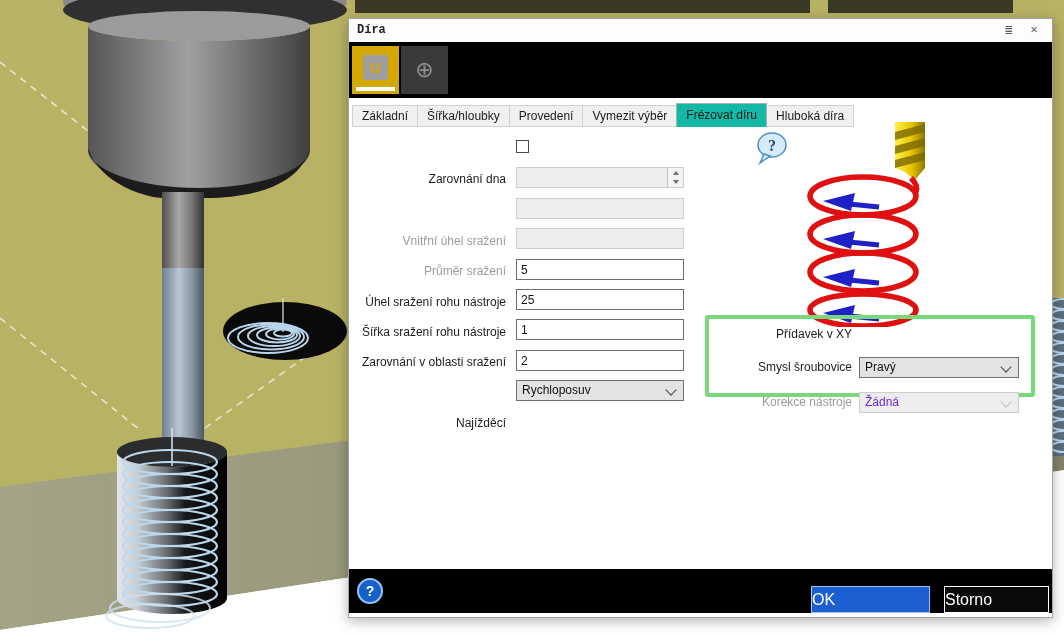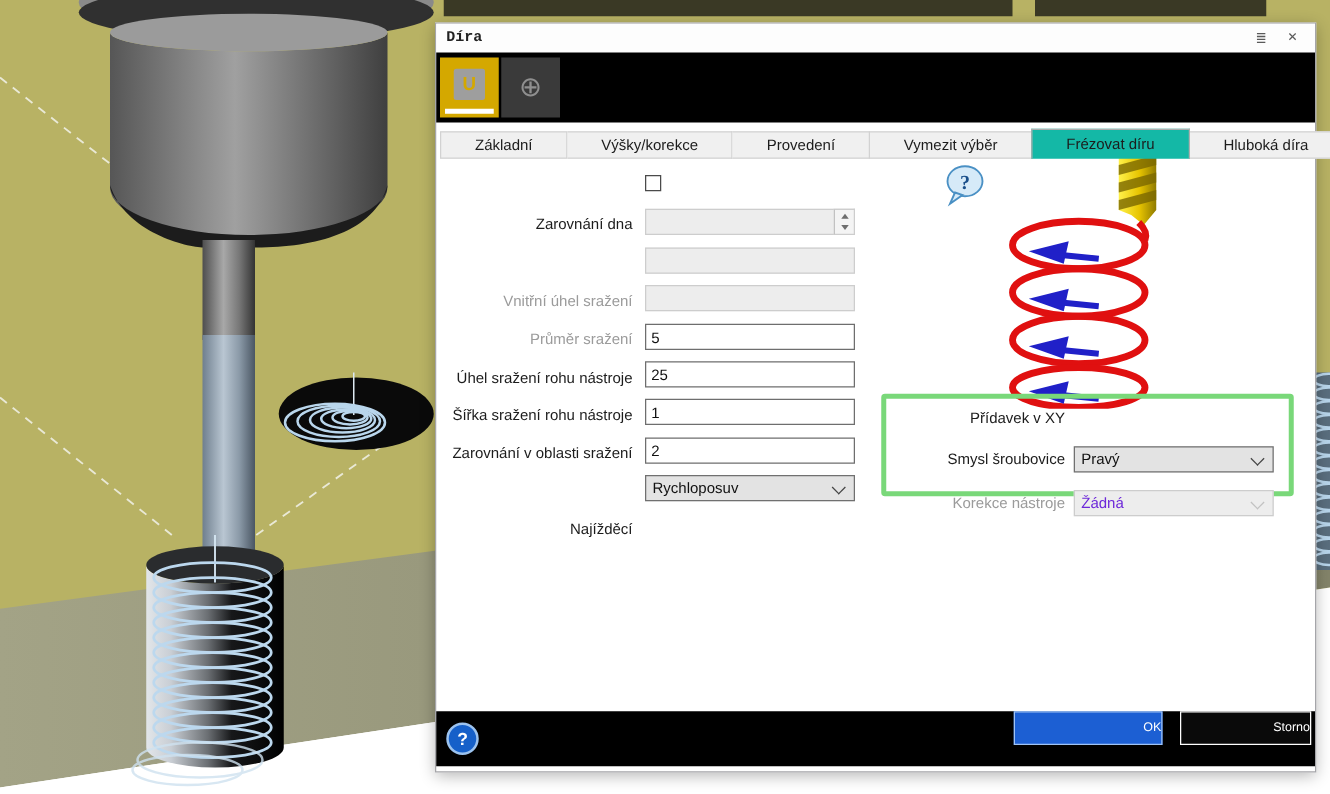--- a/index.html
+++ b/index.html
@@ -21,21 +21,21 @@
   .tile{position:absolute;top:4px;width:47px;height:48px;}
   #tile-u{left:3px;background:#d4a800;}
   #tile-u .sq{position:absolute;left:11px;top:9px;width:25px;height:25px;background:#9e9e9e;
               border-radius:2px;text-align:center;line-height:25px;font-weight:800;
               font-size:15px;color:#d4a800;}
   #tile-u .bar{position:absolute;left:4px;right:4px;bottom:3px;height:4px;background:#fff;}
   #tile-target{left:52px;background:#3a3a3a;text-align:center;line-height:48px;
                color:#8f8f8f;font-size:22px;}
   
   #tabbar{position:absolute;left:3px;top:85px;height:23px;display:flex;align-items:flex-end;}
-  .tab{height:20px;line-height:20px;padding:0 27px;background:#f0f0f0;
+  .tab{height:20px;line-height:20px;padding:0 9px;background:#f0f0f0;
        border:1px solid #d2d2d2;border-left:none;cursor:default;white-space:nowrap;}
   .tab:first-child{border-left:1px solid #d2d2d2;}
   .tab.active{height:23px;line-height:23px;background:#14b8a6;border:1px solid #aeaeae;
               border-bottom:none;position:relative;z-index:1;margin-left:-1px;}
   
   .lbl{position:absolute;left:0;width:157px;text-align:right;line-height:21px;color:#1c1c1c;margin-top:33px;}
   .rlbl{position:absolute;left:353px;width:150px;text-align:right;line-height:21px;color:#1c1c1c;}
   .dis{color:#9b9b9b !important;}
   .fld{position:absolute;left:167px;width:168px;height:21px;box-sizing:border-box;}
   .rfld{position:absolute;left:510px;width:160px;height:21px;box-sizing:border-box;}
@@ -62,22 +62,22 @@
           border-top:4px solid #6e6e6e;}
   #greenbox{position:absolute;left:356px;top:296px;width:322px;height:74px;
             border:4px solid #79d879;border-radius:3px;pointer-events:none;}
   #balloon{position:absolute;left:407px;top:112px;width:32px;height:36px;}
   #helix{position:absolute;left:450px;top:103px;}
   
   #footer{position:absolute;left:0;top:550px;width:100%;height:44px;background:#000;}
   #fhelp{position:absolute;left:8px;top:9px;width:22px;height:22px;border-radius:50%;
          background:#1660c9;border:2px solid #9cc3ef;color:#fff;font-weight:700;
          text-align:center;line-height:22px;font-size:14px;}
-  .btn{position:absolute;top:0;height:27px;box-sizing:border-box;font-size:10px;
-       text-align:right;line-height:25px;cursor:default;}
+  .btn{position:absolute;top:17px;height:27px;box-sizing:border-box;font-size:16px;
+       text-align:left;line-height:25px;cursor:default;}
   #ok-btn{left:462px;width:119px;background:#1c5fd3;border:1px solid #9fc3f5;color:#fff;}
   #cancel-btn{left:595px;width:105px;background:#0a0a0a;border:1px solid #ffffff;color:#fff;}
 </style>
 </head>
 <body>
 
 <div id="stage">
 
   <div id="viewport">
     <svg width="1064" height="635" viewBox="0 0 1064 635">
@@ -208,21 +208,21 @@
     <div id="cmdbar">
       <div id="tile-u" class="tile">
         <div class="sq">U</div>
         <div class="bar"></div>
       </div>
       <div id="tile-target" class="tile">⊕</div>
     </div>
 
     <div id="tabbar">
       <div class="tab">Základní</div>
-      <div class="tab">Výšky/korekce</div>
+      <div class="tab">Šířka/hloubky</div>
       <div class="tab">Provedení</div>
       <div class="tab">Vymezit výběr</div>
       <div class="tab active">Frézovat díru</div>
       <div class="tab">Hluboká díra</div>
     </div>
 
     <div class="lbl" style="top:117px">Zarovnání dna</div>
     <input type="checkbox" class="chk" style="top: 121px;">
 
     <div class="fld" style="top:148px">

